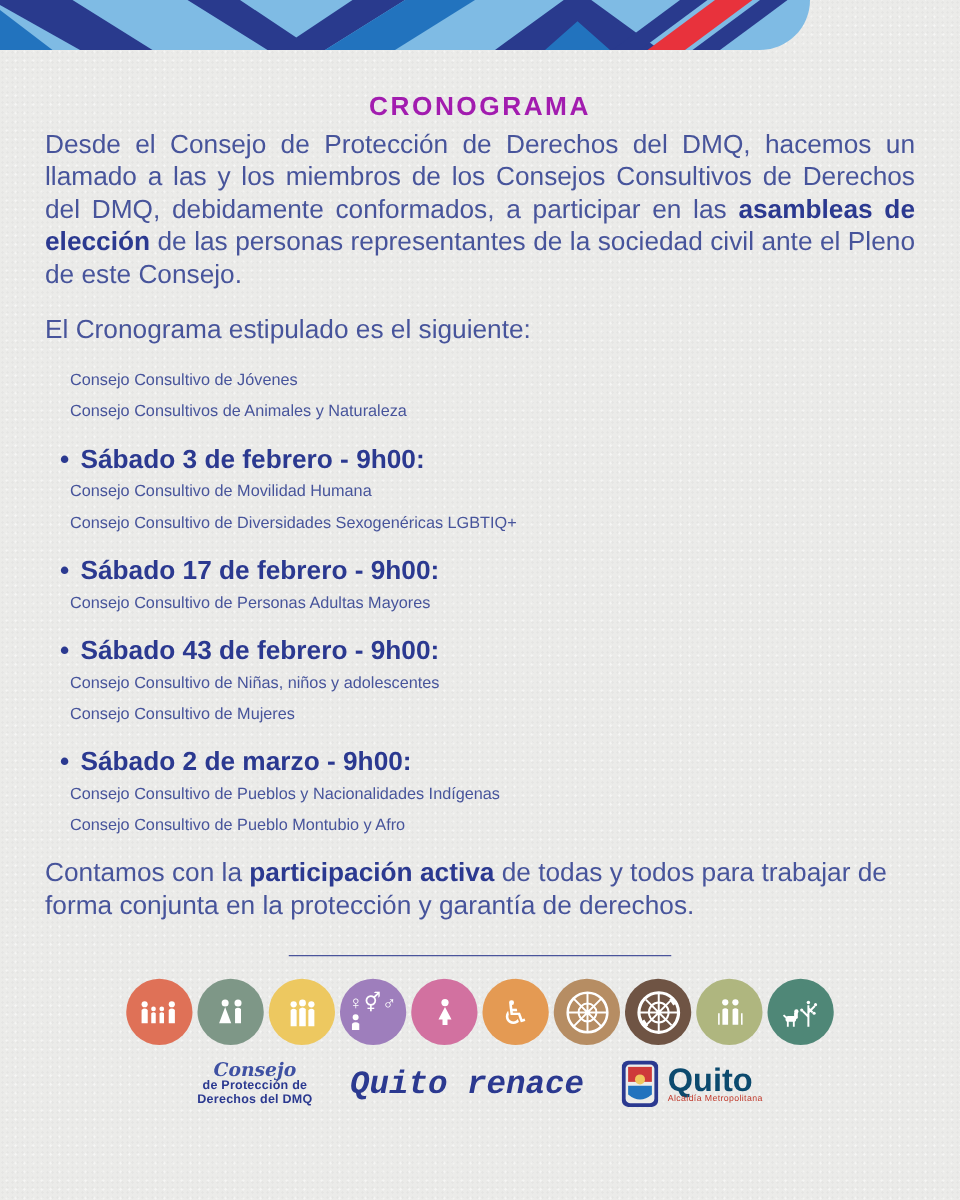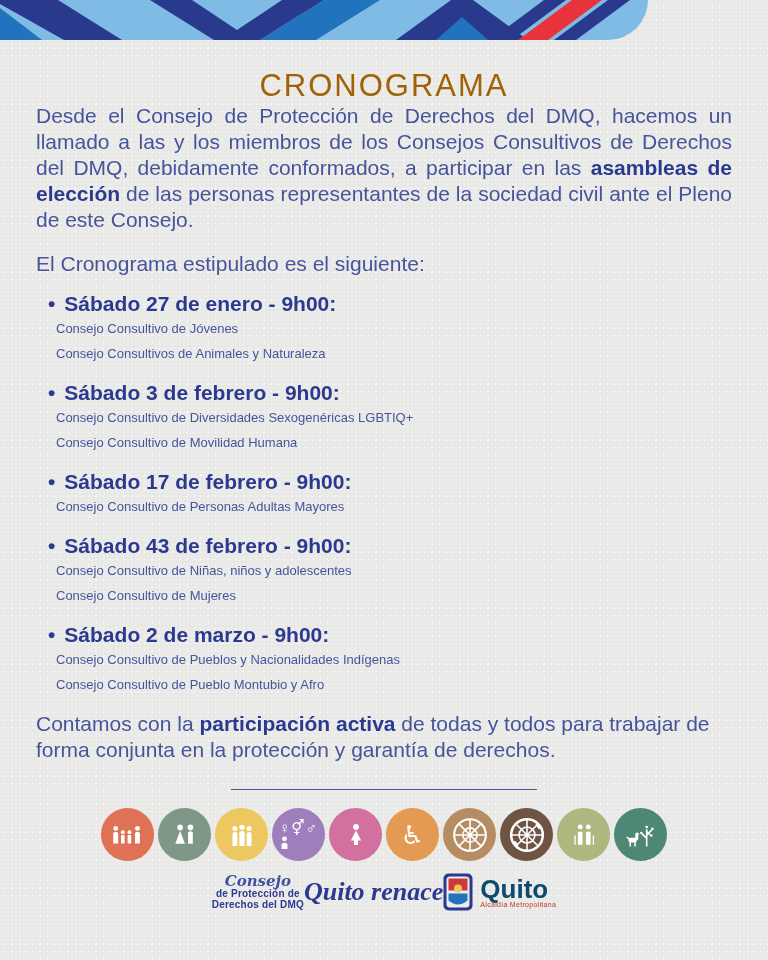--- a/index.html
+++ b/index.html
@@ -8,45 +8,45 @@
     background-color:#EBEBE9;
     background-image:radial-gradient(rgba(60,60,70,0.035) 1px, transparent 1px),
                      radial-gradient(rgba(255,255,255,0.5) 1px, transparent 1px);
     background-size:4px 4px,7px 7px;
     background-position:0 0,2px 3px;
     font-family:"Liberation Sans","DejaVu Sans",sans-serif;
   }
   .banner{width:648px;height:40px;border-radius:0 0 46px 0;overflow:hidden;}
   .banner svg{display:block;width:100%;height:100%;}
   .page-title{
-    margin:30px 0 0;text-align:center;font-size:31px;line-height:31px;
-    font-weight:400;letter-spacing:2px;color:#a16207;
+    margin:30px 0 0;text-align:center;font-size:21px;line-height:31px;
+    font-weight:700;letter-spacing:2px;color:#a21caf;
   }
   .content{padding:0 36px;}
   .intro{margin:2px 0 0;text-align:justify;font-size:21px;line-height:26px;color:#47549B;}
   .intro strong,.closing strong{color:#2B3990;font-weight:700;}
   .sched-intro{margin:18px 0 0;font-size:21px;line-height:26px;color:#47549B;}
   .group{margin:14px 0 0;padding-left:12px;}
   .group .date{font-size:21px;line-height:25px;font-weight:700;color:#2B3990;}
   .group .date::before{content:"•";margin-right:9px;}
   .group .line{font-size:13px;line-height:25px;color:#47549B;margin-left:8px;}
   .closing{margin:14px 0 0;font-size:21px;line-height:26px;color:#47549B;}
   .divider{width:306px;border:none;border-top:1.5px solid #4A549B;margin:26px auto 0;}
   .chips{display:flex;justify-content:center;align-items:center;gap:4px;margin-top:18px;}
   .chip{width:53px;height:53px;border-radius:50%;flex:0 0 auto;
         display:flex;align-items:center;justify-content:center;color:#fff;}
   .chip svg{display:block;}
   .chip .uni{font-size:26px;line-height:1;color:#fff;}
   .gender-txt{font-size:15px;font-weight:700;letter-spacing:1px;line-height:1;text-align:center;}
-  .logos{display:flex;justify-content:center;align-items:center;margin-top:12px;}
+  .logos{display:flex;justify-content:center;align-items:center;gap:30px;margin-top:12px;}
   .consejo-logo{text-align:center;color:#2B3990;}
   .consejo-script{font-family:"DejaVu Serif",serif;font-style:italic;font-weight:700;
                   font-size:15px;color:#3F51A3;line-height:14px;}
   .consejo-lines{font-size:10px;font-weight:700;line-height:11px;letter-spacing:.2px;}
-  .quito-renace{font-family:Liberation Serif, serif;font-style:italic;font-weight:700;
+  .quito-renace{font-family:Liberation Mono, monospace;font-style:italic;font-weight:700;
                 font-size:26px;color:#2B3990;}
   .quito-logo{display:flex;align-items:center;gap:7px;}
   .quito-word{font-size:26px;font-weight:800;color:#0c4a6e;line-height:24px;}
   .quito-sub{font-size:7px;color:#C0392B;letter-spacing:.3px;}
 </style>
 </head>
 <body>
 
 <div class="banner">
   <svg viewBox="0 0 648 40" preserveAspectRatio="none">
@@ -65,29 +65,28 @@
 
 <h1 class="page-title">CRONOGRAMA</h1>
 
 <div class="content">
 
   <p class="intro"><span>Desde el Consejo de Protección de Derechos del DMQ, hacemos un llamado a las y los miembros de los Consejos Consultivos de Derechos del DMQ, debidamente conformados, a participar en las </span><strong>asambleas de elección</strong><span> de las personas representantes de la sociedad civil ante el Pleno de este Consejo.</span></p>
 
   <p class="sched-intro">El Cronograma estipulado es el siguiente:</p>
 
   <div class="group">
-    <div class="date">Sábado 27 de enero - 9h00:</div>
     <div class="line">Consejo Consultivo de Jóvenes</div>
     <div class="line">Consejo Consultivos de Animales y Naturaleza</div>
   </div>
 
   <div class="group">
     <div class="date">Sábado 3 de febrero - 9h00:</div>
+    <div class="line">Consejo Consultivo de Movilidad Humana</div>
     <div class="line">Consejo Consultivo de Diversidades Sexogenéricas LGBTIQ+</div>
-    <div class="line">Consejo Consultivo de Movilidad Humana</div>
   </div>
 
   <div class="group">
     <div class="date">Sábado 17 de febrero - 9h00:</div>
     <div class="line">Consejo Consultivo de Personas Adultas Mayores</div>
   </div>
 
   <div class="group">
     <div class="date">Sábado 43 de febrero - 9h00:</div>
     <div class="line">Consejo Consultivo de Niñas, niños y adolescentes</div>

